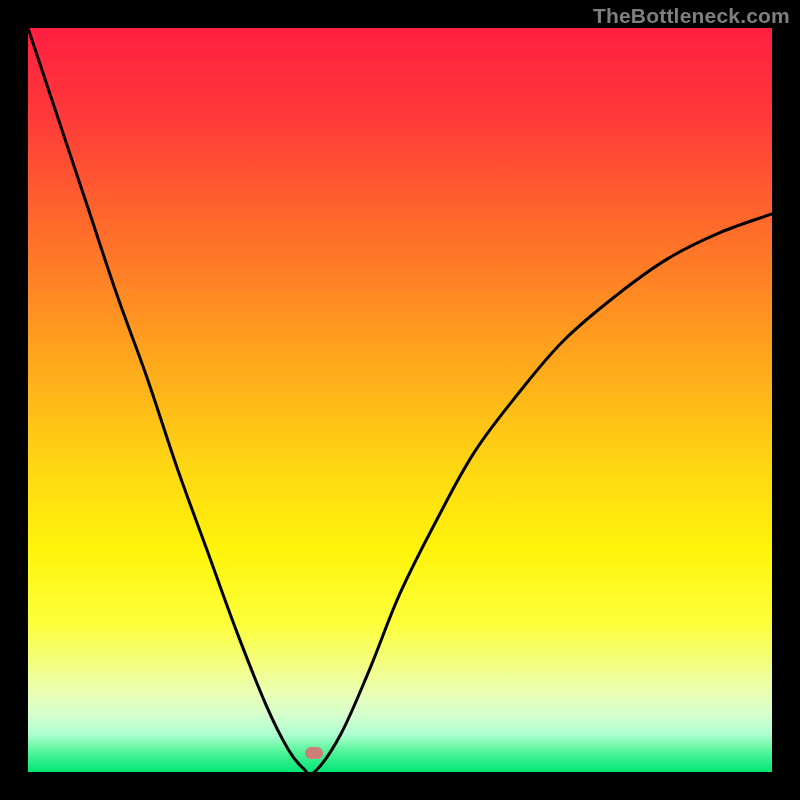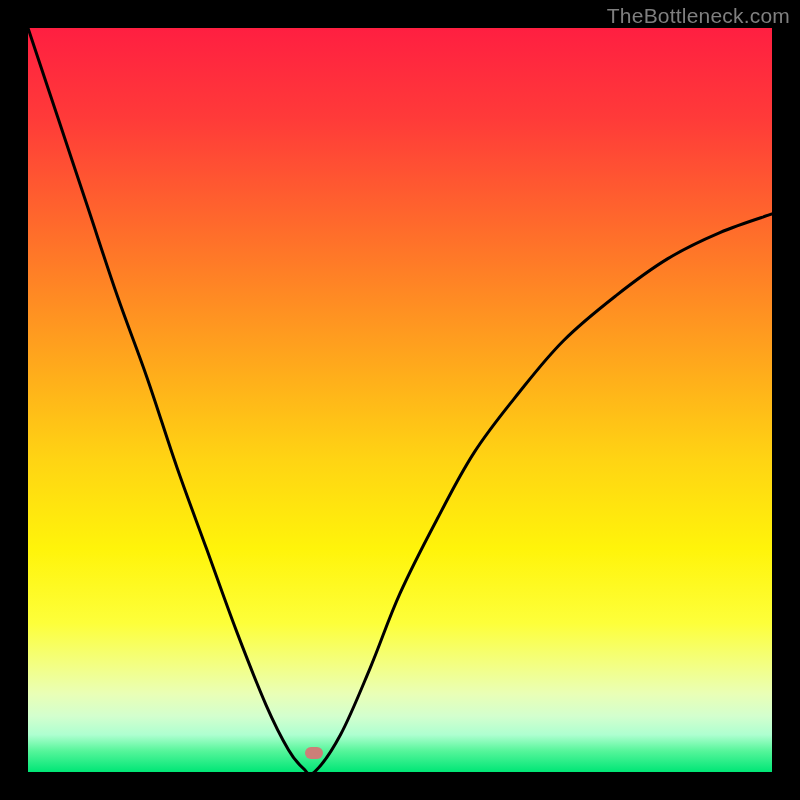--- a/index.html
+++ b/index.html
@@ -46,21 +46,21 @@
     border-radius: 6px;
     transform: translate(-50%, -50%);
   }
   .attribution {
     position: absolute;
     top: 4px;
     right: 10px;
     color: #7f7f7f;
     font-size: 21px;
     letter-spacing: 0.2px;
-    font-weight: 400;
+    font-weight: 700;
   }
 </style>
 </head>
 <body>
 
 <div class="frame">
 
   <div class="attribution">TheBottleneck.com</div>
 
   <div class="plot-area">

